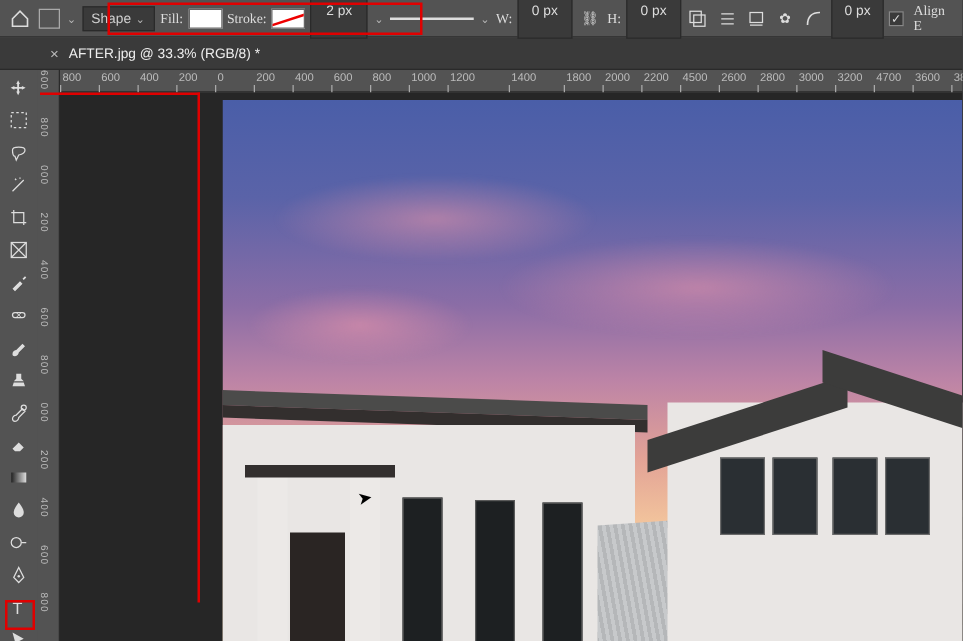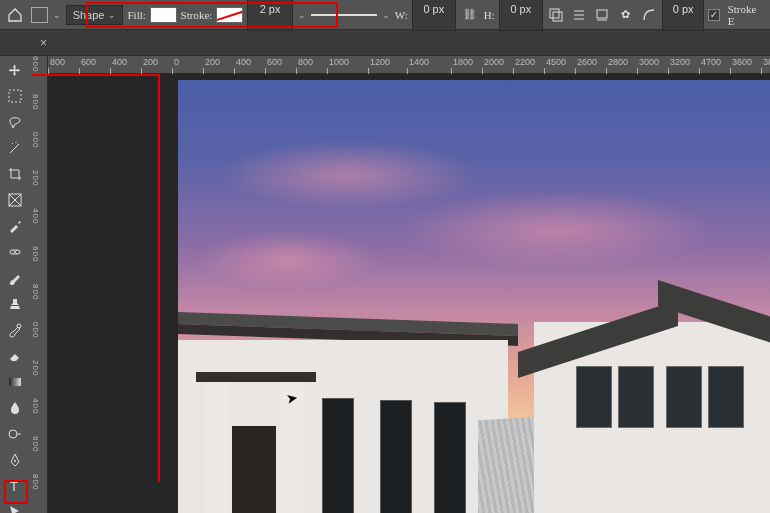--- a/index.html
+++ b/index.html
@@ -108,25 +108,26 @@
   <div class="ico">✿</div>
   <div class="ico">
       <svg width="14" height="14">
         <path d="M2 12 Q2 2 12 2" fill="none" stroke="#ddd" stroke-width="1.3"></path>
       </svg>
     </div>
   <div class="num-field" style="width:44px">0 px</div>
   <span class="checkbox">
       <span style="font-size:10px;color:#ddd">✓</span>
     </span>
-  <span class="lbl">Stroke E</span>
+  <span class="lbl">Align E</span>
 </div>
 
 <div class="tab-bar">
   <span class="tab-close">×</span>
+  <span class="tab-title">AFTER.jpg @ 33.3% (RGB/8) *</span>
 </div>
 
 <div class="tool-col">
   <div class="tool">
       <svg width="16" height="16">
         <path d="M8 1l2 4h-1v3h3v-1l4 2-4 2v-1h-3v3h1l-2 4-2-4h1v-3h-3v1l-4-2 4-2v1h3v-3h-1z" fill="#ddd" transform="scale(0.75) translate(2 2)"></path>
       </svg>
     </div>
   <div class="tool">
       <svg width="16" height="16">
@@ -275,21 +276,21 @@
       <div class="tlbl">600</div>
     </div>
     <div class="tick" style="left: 248px;">
       <div class="tmark"></div>
       <div class="tlbl">800</div>
     </div>
     <div class="tick" style="left: 279px;">
       <div class="tmark"></div>
       <div class="tlbl">1000</div>
     </div>
-    <div class="tick" style="left: 320px;">
+    <div class="tick" style="left: 310px;">
       <div class="tmark"></div>
       <div class="tlbl">1200</div>
     </div>
     <div class="tick" style="left: 359px;">
       <div class="tmark"></div>
       <div class="tlbl">1400</div>
     </div>
     <div class="tick" style="left: 372px; margin-top: 48px;">
       <div class="tmark"></div>
       <div class="tlbl">1600</div>

